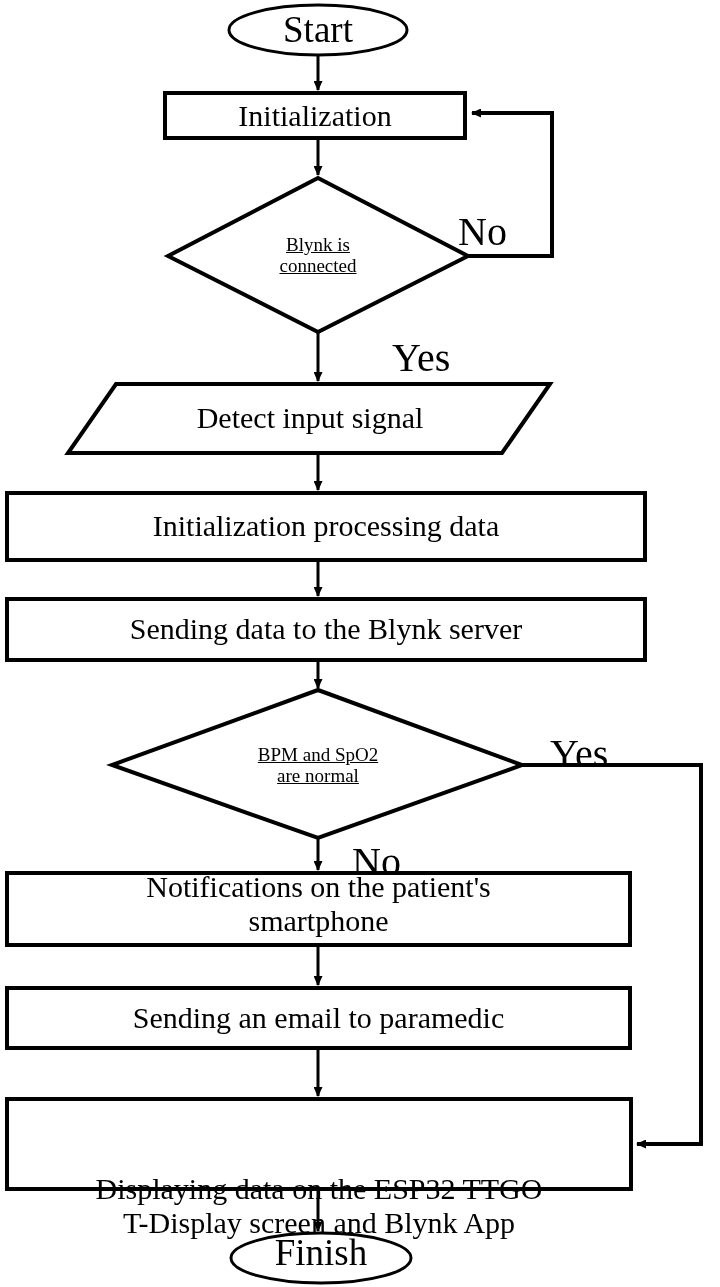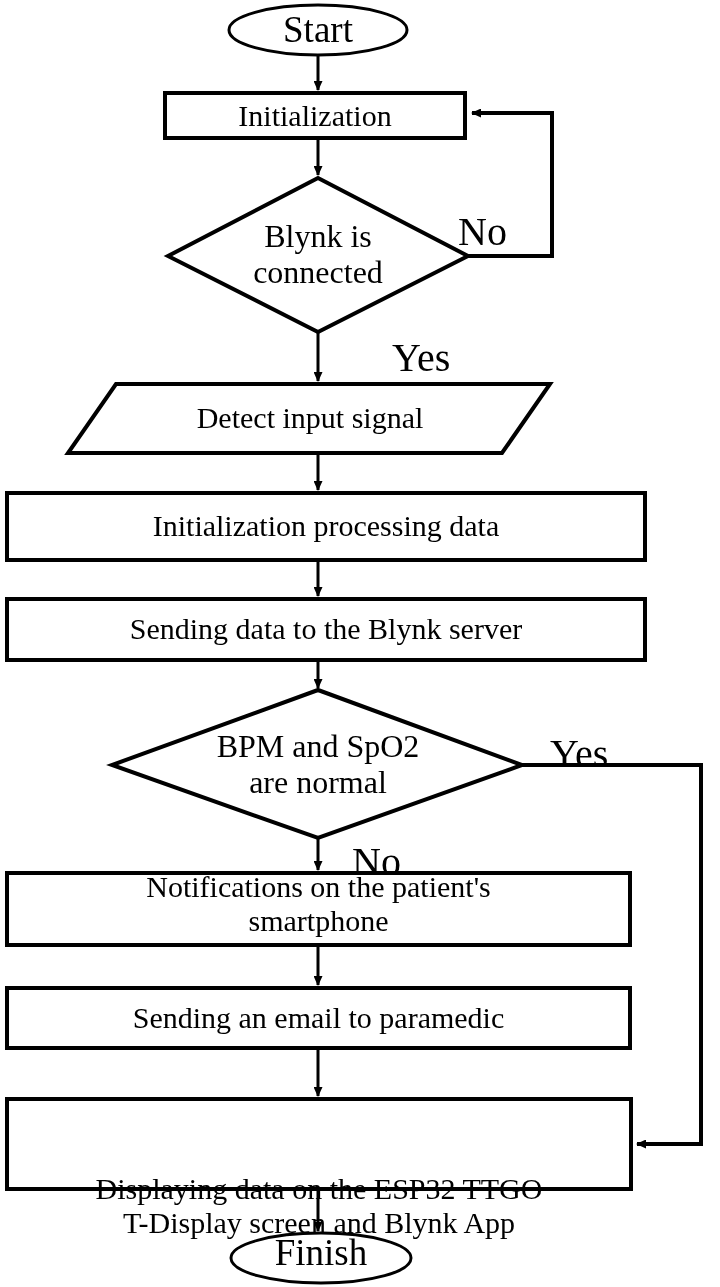--- a/index.html
+++ b/index.html
@@ -33,21 +33,21 @@
     justify-content: center;
     text-align: center;
     font-family: "Liberation Serif", "DejaVu Serif", serif;
     color: #000000;
     line-height: 1.12;
     white-space: pre-line;
     pointer-events: none;
   }
   .terminal-label { font-size: 37px; }
   .process-label  { font-size: 30px; }
-  .decision-label { font-size: 32px; }
+  .decision-label { font-size: 19px; text-decoration: underline; }
   .io-label       { font-size: 30px; }
   .edge-label {
     position: absolute;
     font-family: "Liberation Serif", "DejaVu Serif", serif;
     font-size: 40px;
     color: #000000;
     white-space: nowrap;
   }
   .hit {
     position: absolute;

